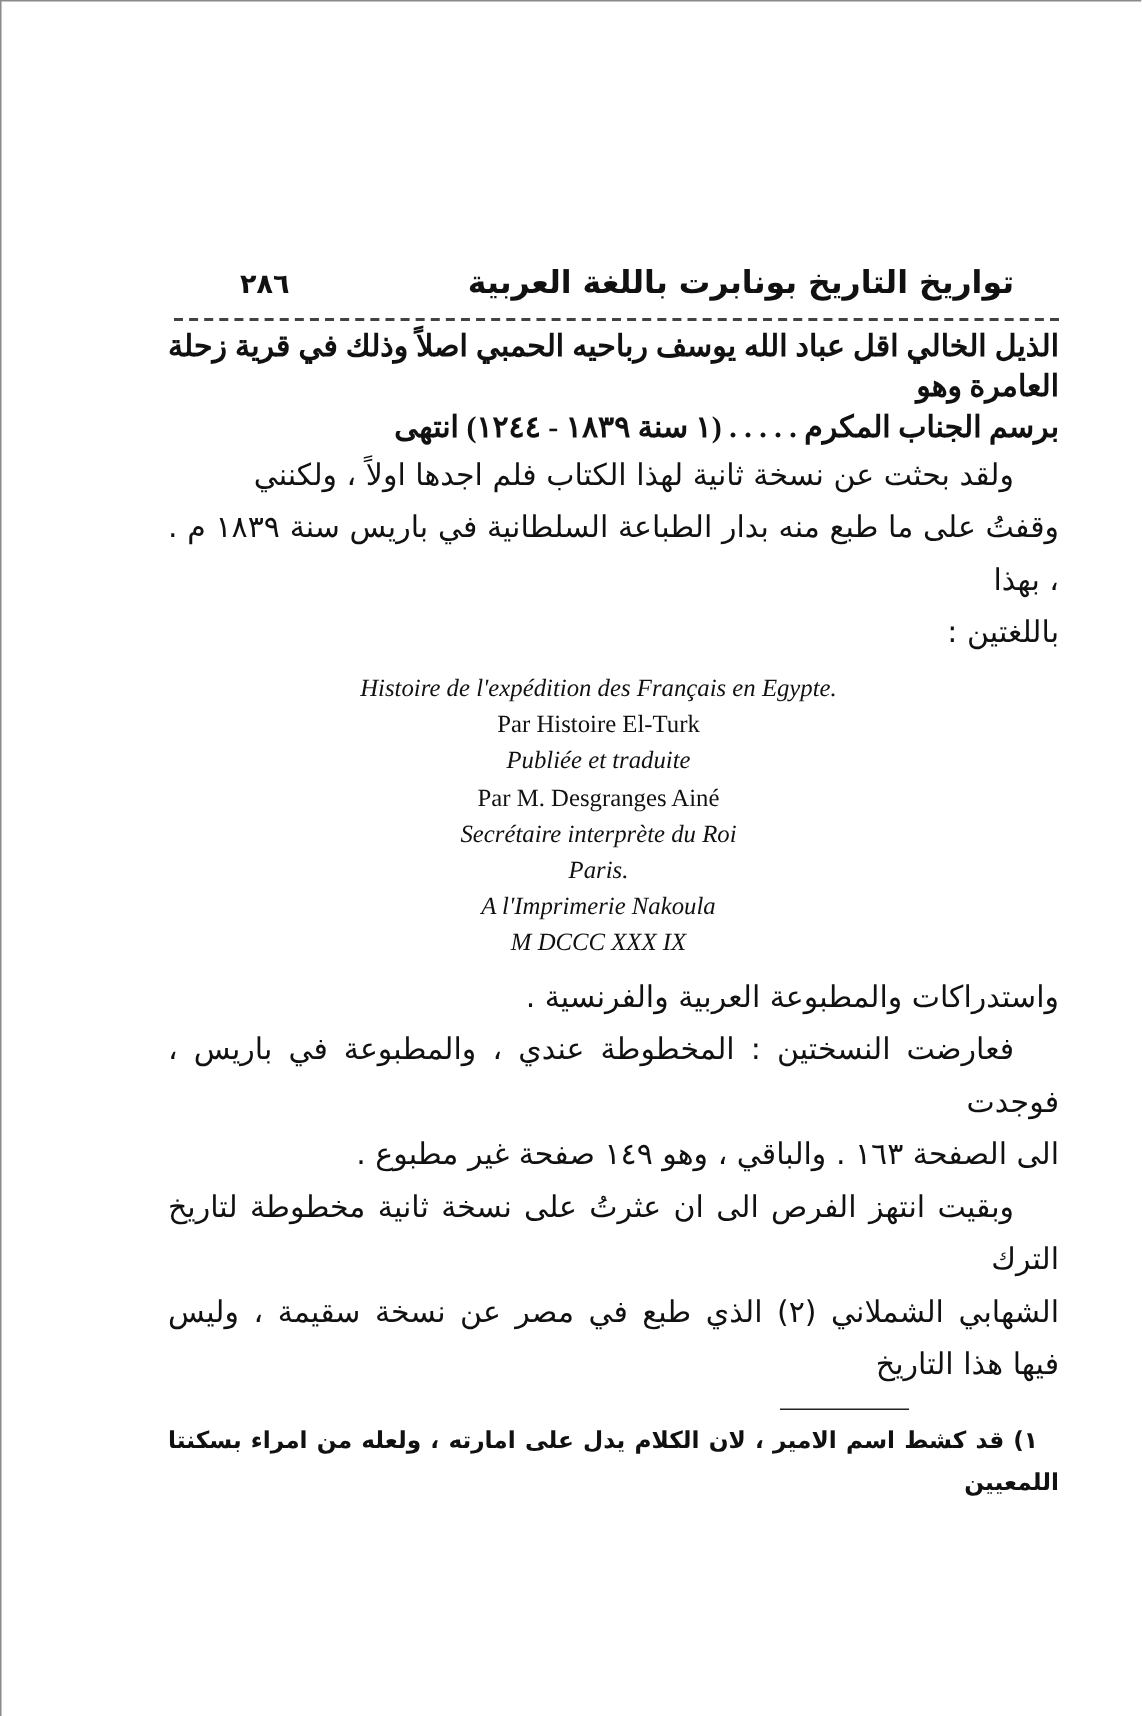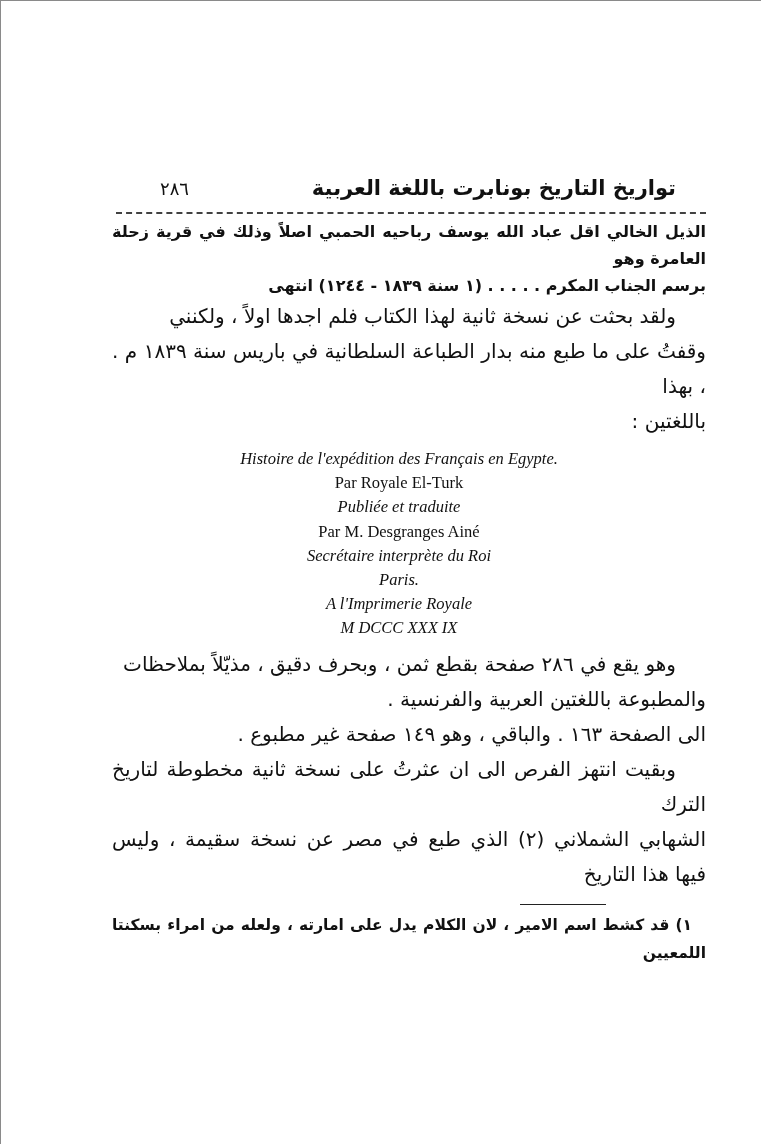--- a/index.html
+++ b/index.html
@@ -38,39 +38,40 @@
     }
     .running-title {
       font-family: "DejaVu Sans", sans-serif;
       font-weight: bold;
       font-size: 21px;
       letter-spacing: 0.2px;
     }
     .page-number {
       font-family: "DejaVu Sans", sans-serif;
       font-size: 18px;
-      font-weight: normal;
+      font-weight: bold;
       text-align: right;
     }
     .head-rule {
       margin: 2px 0 4px 4px;
       border-top: 2px dashed #222;
       height: 0;
       opacity: 0.85;
     }
     .ar {
       direction: rtl;
       text-align: justify;
       text-align-last: right;
       font-family: "DejaVu Sans", sans-serif;
     }
     .ar-small {
-      font-size: 16px;
+      font-size: 20px;
       line-height: 27px;
       font-weight: bold;
+      font-family: Liberation Serif, serif;
     }
     .ar-body {
       font-size: 20px;
       line-height: 35px;
     }
     .indent { text-indent: 30px; }
     .fr-block {
       text-align: center;
       font-family: "Liberation Serif", serif;
       font-size: 16.5px;
@@ -114,35 +115,35 @@
   </div>
 
   <div class="ar ar-body">
     <div class="indent">ولقد بحثت عن نسخة ثانية لهذا الكتاب فلم اجدها اولاً ، ولكنني</div>
     <div>وقفتُ على ما طبع منه بدار الطباعة السلطانية في باريس سنة ١٨٣٩ م . ، بهذا</div>
     <div>باللغتين :</div>
   </div>
 
   <div class="fr-block">
     <span class="fr-line it">Histoire de l'expédition des Français en Egypte.</span>
-    <span class="fr-line">Par Royale El-Turk</span>
+    <span class="fr-line">Par Histoire El-Turk</span>
     <span class="fr-line it">Publiée et traduite</span>
     <span class="fr-line">Par M. Desgranges Ainé</span>
     <span class="fr-line it">Secrétaire interprète du Roi</span>
     <span class="fr-line it">Paris.</span>
-    <span class="fr-line it">A l'Imprimerie Royale</span>
+    <span class="fr-line it">A l'Imprimerie Nakoula</span>
     <span class="fr-line it">M DCCC XXX IX</span>
   </div>
 
   <div class="ar ar-body">
-    <div class="indent">وهو يقع في ٢٨٦ صفحة بقطع ثمن ، وبحرف دقيق ، مذيّلاً بملاحظات</div>
-    <div>والمطبوعة باللغتين العربية والفرنسية .</div>
+    <div>واستدراكات والمطبوعة العربية والفرنسية .</div>
   </div>
 
   <div class="ar ar-body">
+    <div class="indent">فعارضت النسختين : المخطوطة عندي ، والمطبوعة في باريس ، فوجدت</div>
     <div>الى الصفحة ١٦٣ . والباقي ، وهو ١٤٩ صفحة غير مطبوع .</div>
   </div>
 
   <div class="ar ar-body">
     <div class="indent">وبقيت انتهز الفرص الى ان عثرتُ على نسخة ثانية مخطوطة لتاريخ الترك</div>
     <div>الشهابي الشملاني (٢) الذي طبع في مصر عن نسخة سقيمة ، وليس فيها هذا التاريخ</div>
   </div>
 
   <div class="fn-rule"></div>
 

